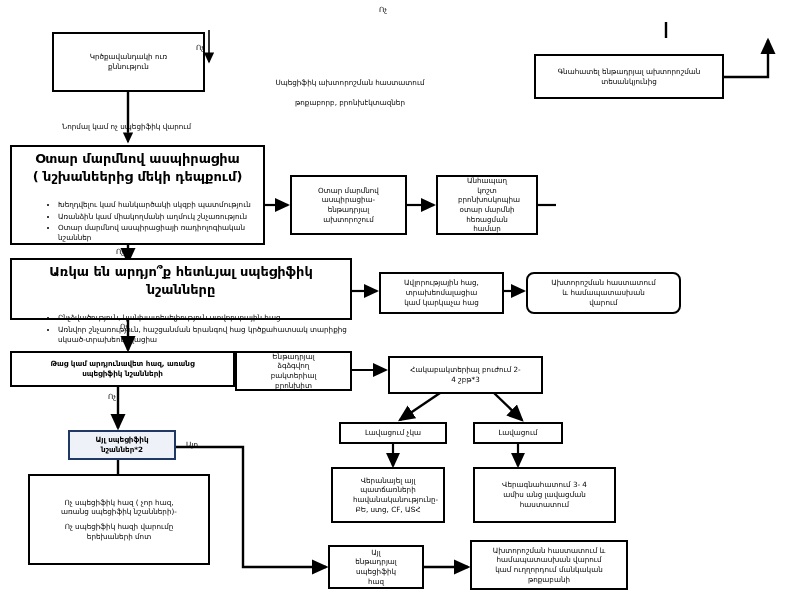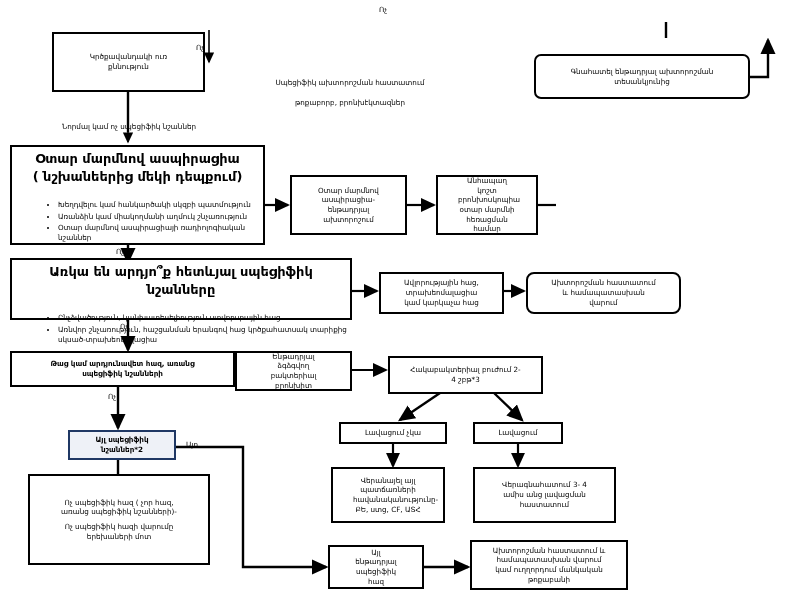--- a/index.html
+++ b/index.html
@@ -121,25 +121,25 @@
   <div class="lbl" style="left:368px;top:5px;width:30px;">Ոչ</div>
 
   <div class="node" style="left:52px;top:32px;width:153px;height:60px;">
     <span class="ln">Կրծքավանդակի ուռ քննություն</span>
   </div>
   <div class="lbl" style="left:188px;top:43px;width:24px;">Ոչ</div>
 
   <div class="lbl multi" style="left:240px;top:78px;width:220px;">Սպեցիֆիկ ախտորոշման հաստատում</div>
   <div class="lbl multi" style="left:240px;top:98px;width:220px;">թոքաբորբ, բրոնխէկտազներ</div>
 
-  <div class="node" style="left:534px;top:54px;width:216px;height:45px;border-radius:7px;">
+  <div class="node" style="left:534px;top:54px;width:190px;height:45px;">
     <span class="ln">Գնահատել ենթադրյալ ախտորոշման տեսանկյունից</span>
   </div>
 
-  <div class="lbl" style="left:62px;top:122px;width:200px;text-align:left;">Նորմալ կամ ոչ սպեցիֆիկ նշաններ</div>
+  <div class="lbl" style="left:62px;top:122px;width:200px;text-align:left;">Նորմալ կամ ոչ սպեցիֆիկ վարում</div>
 
   <div class="node left" style="left:10px;top:145px;width:255px;height:100px;">
     <div class="hdr">Օտար մարմնով ասպիրացիա ( նշխանեերից մեկի դեպքում)</div>
     <ul>
       <li>Խեղդվելու կամ հանկարծակի սկզբի պատմություն</li>
       <li>Առանձին կամ միակողմանի աղմուկ շնչառություն</li>
       <li>Օտար մարմնով ասպիրացիայի ռադիոլոգիական նշաններ</li>
     </ul>
   </div>
 

